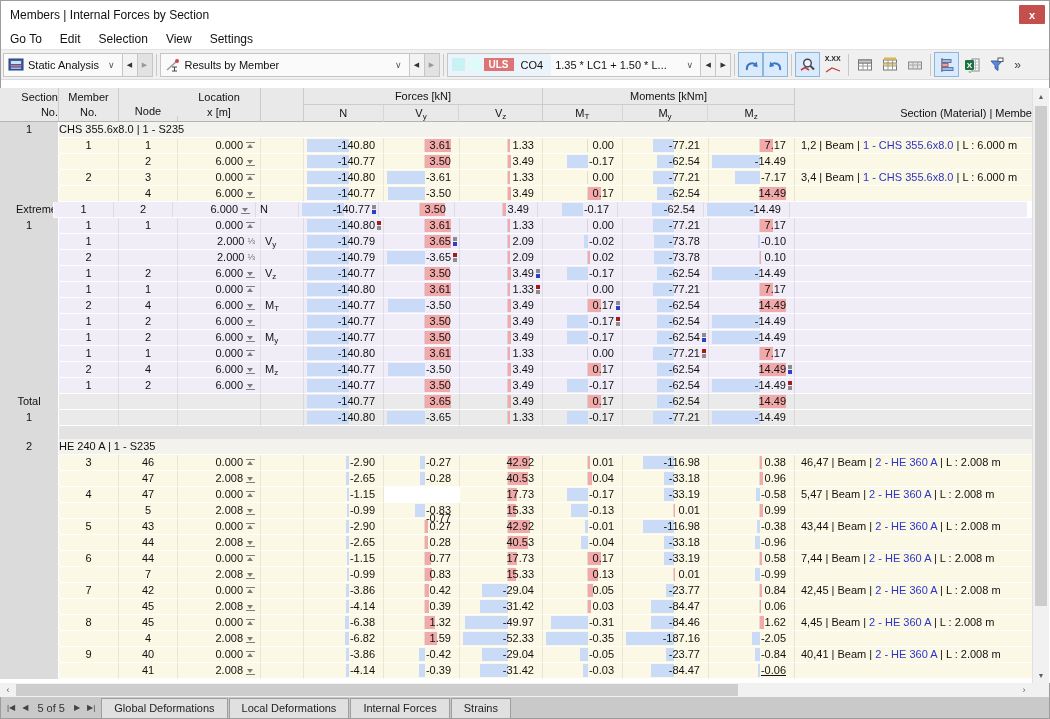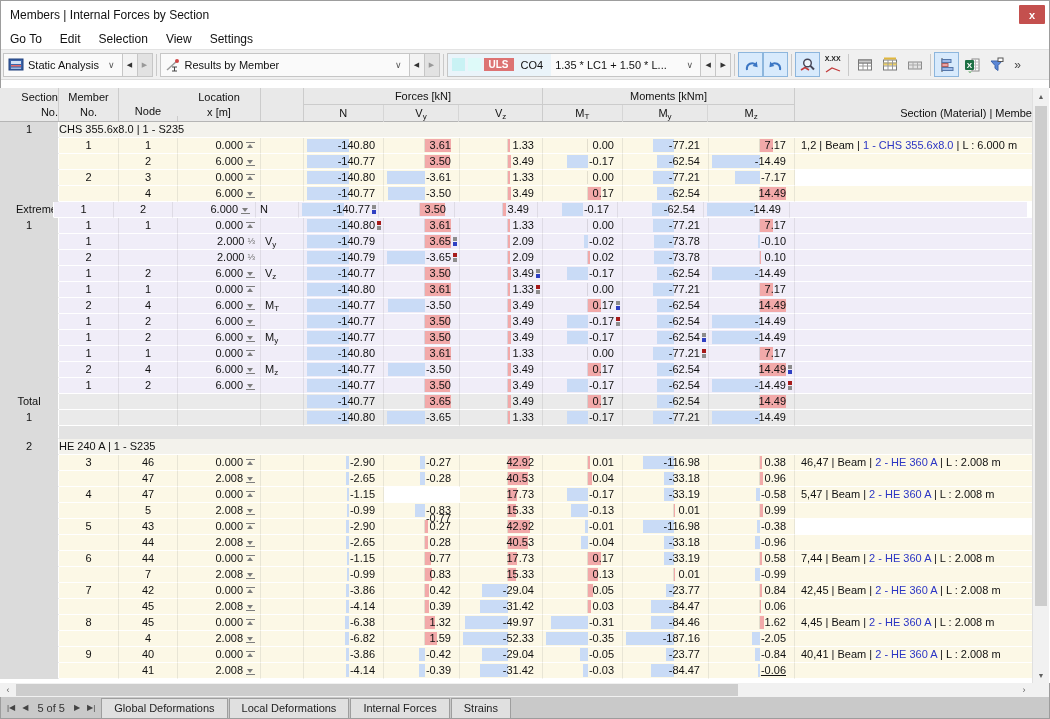--- a/index.html
+++ b/index.html
@@ -323,20 +323,21 @@
             <span>0.000</span>
             <span class="lic lic-s"></span>
           </div>
           <div class="c extc bg-y" style="width: 43px;"></div>
           <div class="c val bg-y" style="width: 80px;"><i class="ax"></i><i class="bar" style="right: 34px; width: 42px; background: rgb(201, 219, 246);"></i><span class="num">-140.80</span></div>
           <div class="c val bg-y" style="width: 76px;"><i class="ax"></i><i class="bar" style="right: 34px; width: 37.6055px; background: rgb(201, 219, 246);"></i><span class="num">-3.61</span></div>
           <div class="c val bg-y" style="width: 83px;"><i class="ax"></i><i class="bar" style="left: calc(100% - 34px); width: 1.63539px; background: rgb(242, 169, 169);"></i><span class="num">1.33</span></div>
           <div class="c val bg-y" style="width: 80px;"><i class="ax"></i><span class="num">0.00</span></div>
           <div class="c val bg-y" style="width: 86px;"><i class="ax"></i><i class="bar" style="right: 34px; width: 20.9766px; background: rgb(201, 219, 246);"></i><span class="num">-77.21</span></div>
           <div class="c val bg-y" style="width: 86px;"><i class="ax"></i><i class="bar" style="right: 34px; width: 24.7619px; background: rgb(201, 219, 246);"></i><span class="num">-7.17</span></div>
+          <div class="c sectc bg-y" style="width: 237px;"><span>3,4 | Beam | </span><span style="color: rgb(43, 53, 196);">1 - CHS 355.6x8.0</span><span> | L : 6.000 m</span></div>
         </div>
         <div class="row">
           <div class="c sec" style="width: 59px;"></div>
           <div class="c ctr bg-y" style="width: 60px;"></div>
           <div class="c ctr bg-y" style="width: 59px;">4</div>
           <div class="c locc bg-y" style="width: 83px;">
             <span>6.000</span>
             <span class="lic lic-e"></span>
           </div>
           <div class="c extc bg-y" style="width: 43px;"></div>
@@ -700,20 +701,21 @@
             <span>0.000</span>
             <span class="lic lic-s"></span>
           </div>
           <div class="c extc bg-y" style="width: 43px;"></div>
           <div class="c val bg-y" style="width: 80px;"><i class="ax"></i><i class="bar" style="right: 34px; width: 2.82386px; background: rgb(201, 219, 246);"></i><span class="num">-2.90</span></div>
           <div class="c val bg-y" style="width: 76px;"><i class="ax"></i><i class="bar" style="left: calc(100% - 34px); width: 2.84931px; background: rgb(242, 169, 169);"></i><span class="num">0.27</span></div>
           <div class="c val bg-y" style="width: 83px;"><i class="ax"></i><i class="bar" style="left: calc(100% - 34px); width: 21.5045px; background: rgb(242, 169, 169);"></i><span class="num">42.92</span></div>
           <div class="c val bg-y" style="width: 80px;"><i class="ax"></i><i class="bar" style="right: 34px; width: 3.14286px; background: rgb(201, 219, 246);"></i><span class="num">-0.01</span></div>
           <div class="c val bg-y" style="width: 86px;"><i class="ax"></i><i class="bar" style="right: 34px; width: 30.7512px; background: rgb(201, 219, 246);"></i><span class="num">-116.98</span></div>
           <div class="c val bg-y" style="width: 86px;"><i class="ax"></i><i class="bar" style="right: 34px; width: 3.20635px; background: rgb(201, 219, 246);"></i><span class="num">-0.38</span></div>
+          <div class="c sectc bg-y" style="width: 237px;"><span>43,44 | Beam | </span><span style="color: rgb(43, 53, 196);">2 - HE 360 A</span><span> | L : 2.008 m</span></div>
         </div>
         <div class="row">
           <div class="c sec" style="width: 59px;"></div>
           <div class="c ctr bg-y" style="width: 60px;"></div>
           <div class="c ctr bg-y" style="width: 59px;">44</div>
           <div class="c locc bg-y" style="width: 83px;">
             <span>2.008</span>
             <span class="lic lic-e"></span>
           </div>
           <div class="c extc bg-y" style="width: 43px;"></div>

